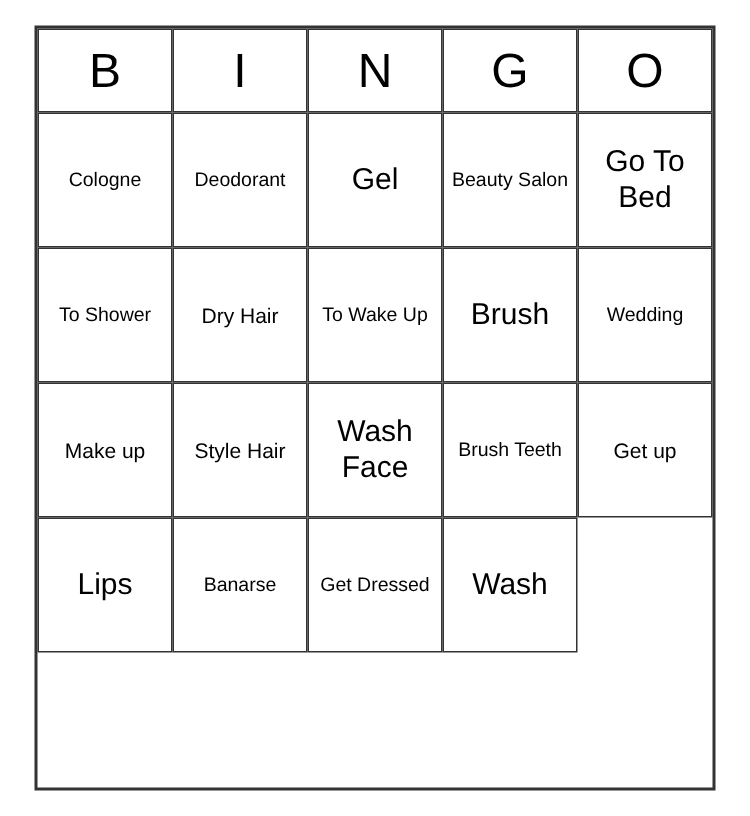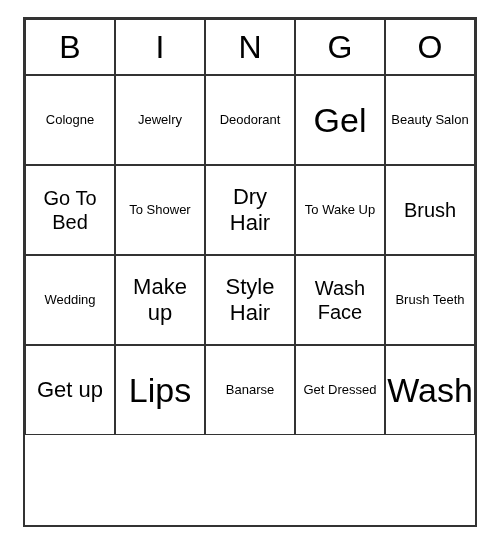--- a/index.html
+++ b/index.html
@@ -40,40 +40,37 @@
       justify-content: center;
       text-align: center;
       padding: 4px;
       line-height: 1.2;
     }
     .bingo-cell span {
       display: block;
     }
     .size-small { font-size: 13px; }
     .size-medium { font-size: 20px; }
-    .size-large { font-size: 22px; }
-    .size-xlarge { font-size: 34px; }
+    .size-large { font-size: 14px; }
+    .size-xlarge { font-size: 20px; }
   </style>
 </head>
 <body>
 
 <div class="bingo-card">
   <div class="bingo-header">
   <div class="bingo-header-cell">B</div>
       <div class="bingo-header-cell">I</div>
       <div class="bingo-header-cell">N</div>
       <div class="bingo-header-cell">G</div>
       <div class="bingo-header-cell">O</div>
     </div>
   <div class="bingo-grid">
   <div class="bingo-cell">
         <span class="size-small">Cologne</span>
-      </div>
-      <div class="bingo-cell">
-        <span class="size-small">Jewelry</span>
       </div>
       <div class="bingo-cell">
         <span class="size-small">Deodorant</span>
       </div>
       <div class="bingo-cell">
         <span class="size-xlarge">Gel</span>
       </div>
       <div class="bingo-cell">
         <span class="size-small">Beauty Salon</span>
       </div>

